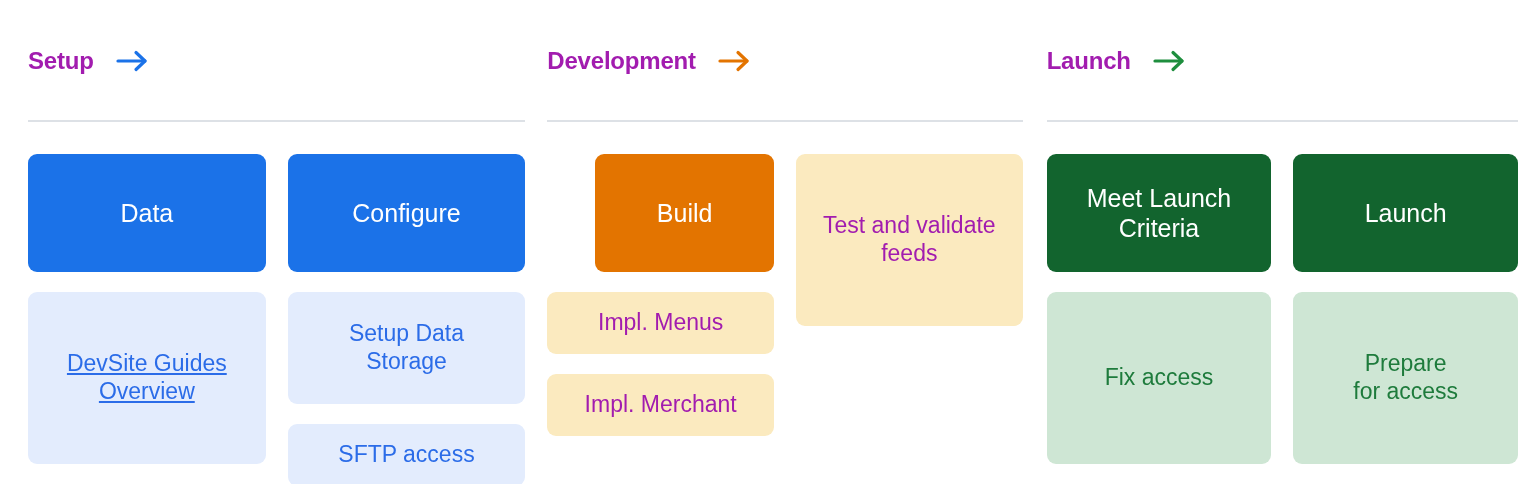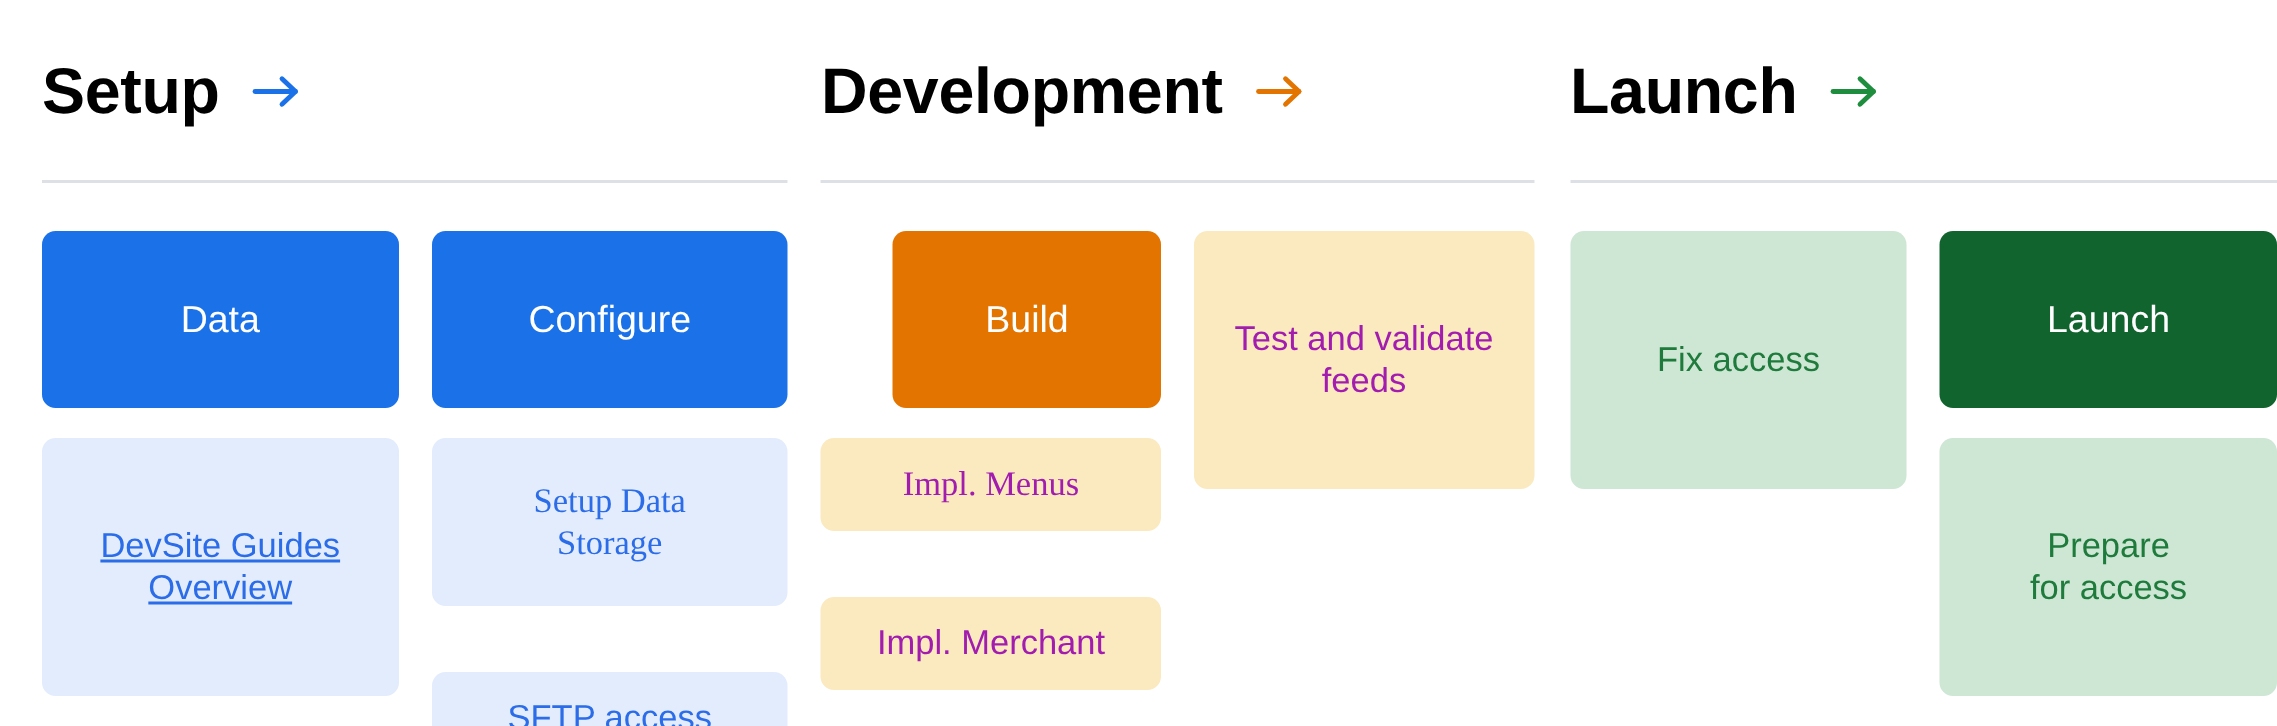--- a/index.html
+++ b/index.html
@@ -31,24 +31,24 @@
   .phase-launch { width: 472px; margin-left: 24px; }
 
   .phase-head {
     display: flex;
     align-items: center;
     height: 54px;
     gap: 22px;
     padding-left: 0;
   }
   .phase-title {
-    font-size: 43px;
+    font-size: 24px;
     font-weight: 700;
     letter-spacing: -0.2px;
-    color: #000000;
+    color: #a21caf;
     line-height: 1;
     white-space: nowrap;
   }
   .arrow-icon {
     display: block;
     width: 34px;
     height: 30px;
     flex: 0 0 auto;
   }
   .phase-divider {
@@ -90,21 +90,21 @@
   }
   .card-task {
     font-size: 23px;
     font-weight: 400;
   }
 
   
   .h-tall  { height: 172px; }
   .h-mid   { height: 112px; }
   .h-short { height: 62px; }
-  .gap-v   { margin-bottom: 44px; font-family: Liberation Serif, serif; }
+  .gap-v   { margin-bottom: 20px; }
 
   
   .t-blue-solid   { background: #1b72e8; }
   .t-blue-light   { background: #e3ecfd; color: #2b6ce8; }
   .t-orange-solid { background: #e37400; margin-left: 48px; }
   .t-orange-light { background: #fbeabf; color: #a21caf; }
   .t-green-solid  { background: #12642e; }
   .t-green-light  { background: #cee6d4; color: #1e7b3c; }
 </style>
 </head>
@@ -165,20 +165,22 @@
       <span class="phase-title">Launch</span>
       <svg class="arrow-icon" viewBox="0 0 34 30" aria-hidden="true">
         <path d="M2 15 H29" stroke="#1e8e3e" stroke-width="3.2" stroke-linecap="round" fill="none"></path>
         <path d="M20 6.5 L29 15 L20 23.5" stroke="#1e8e3e" stroke-width="3.2" stroke-linecap="round" stroke-linejoin="round" fill="none"></path>
       </svg>
     </div>
     <div class="phase-divider"></div>
 
     <div class="lanes">
       <div class="lane">
+        <div class="card card-primary t-green-solid" style="white-space: pre-line;">Meet Launch
+Criteria</div>
         <div class="card card-task h-tall t-green-light">Fix access</div>
       </div>
       <div class="lane">
         <div class="card card-primary t-green-solid">Launch</div>
         <div class="card card-task h-tall t-green-light" style="white-space: pre-line;">Prepare
 for access</div>
       </div>
     </div>
   </section>
 

